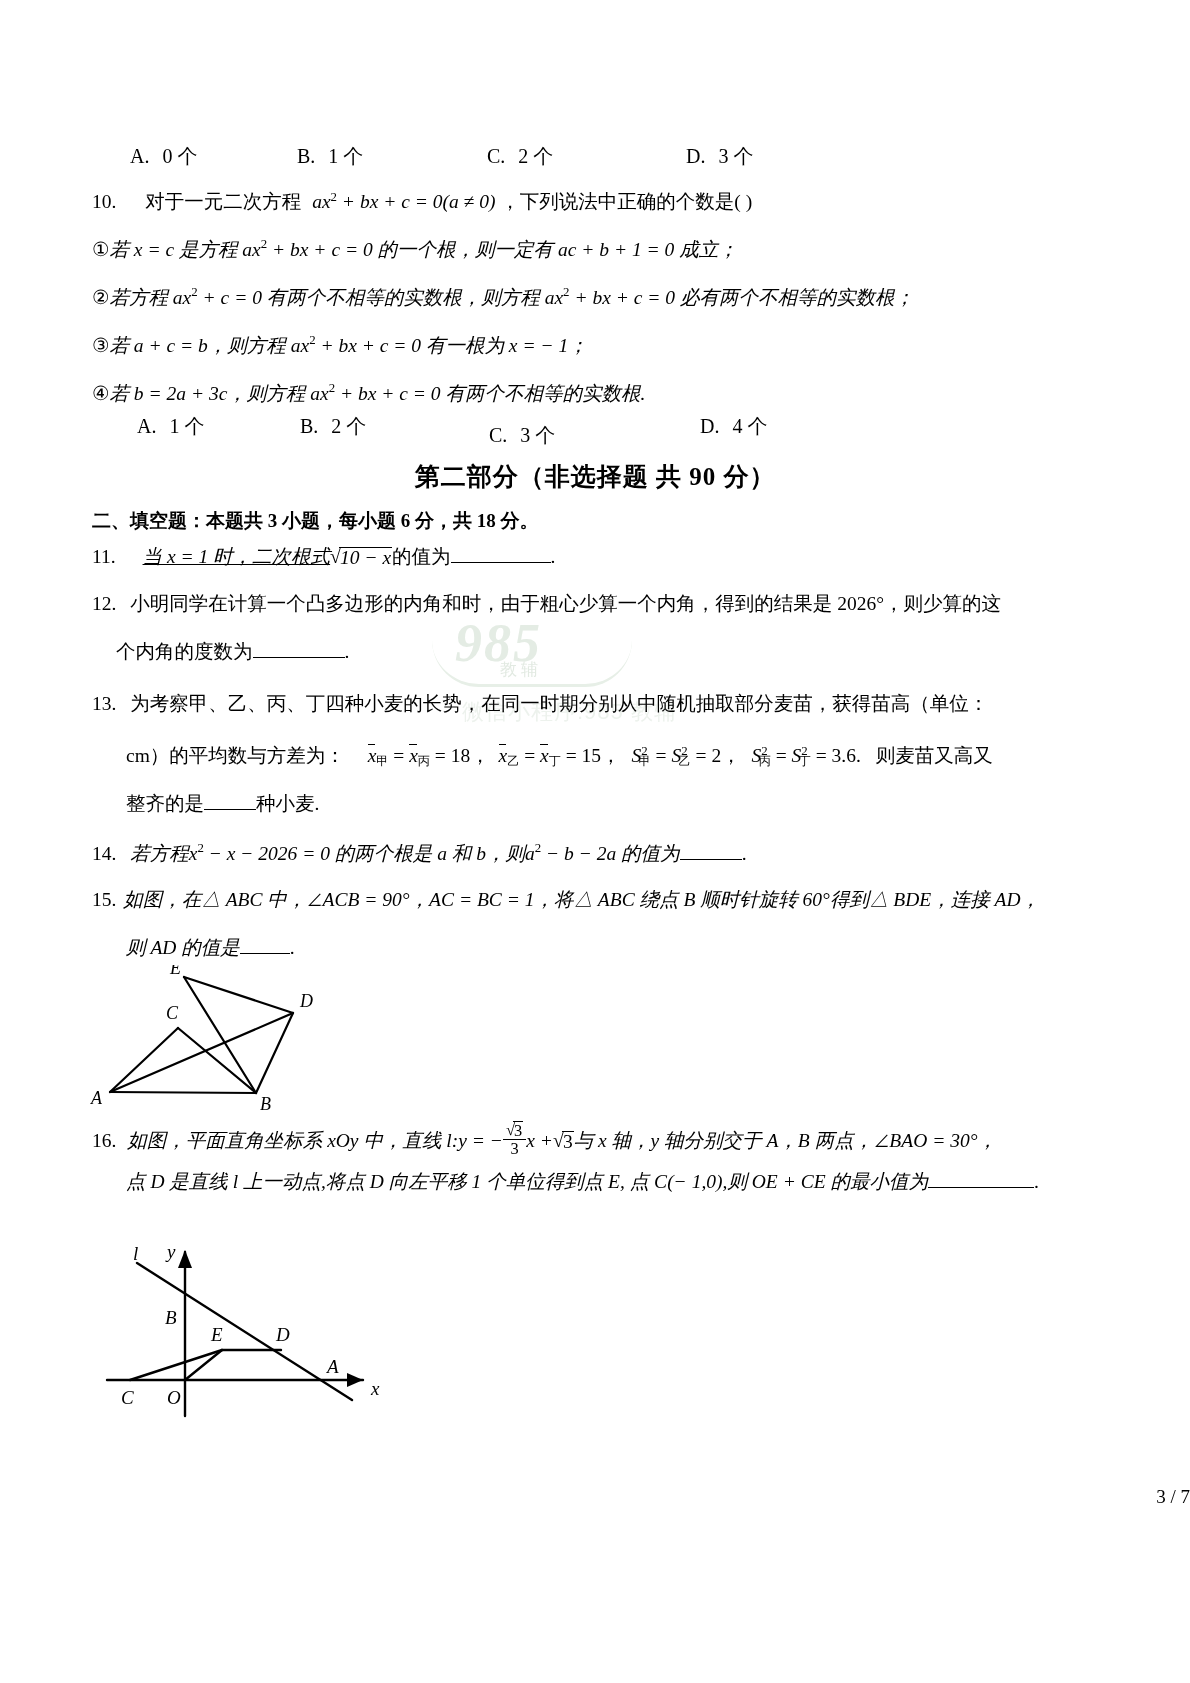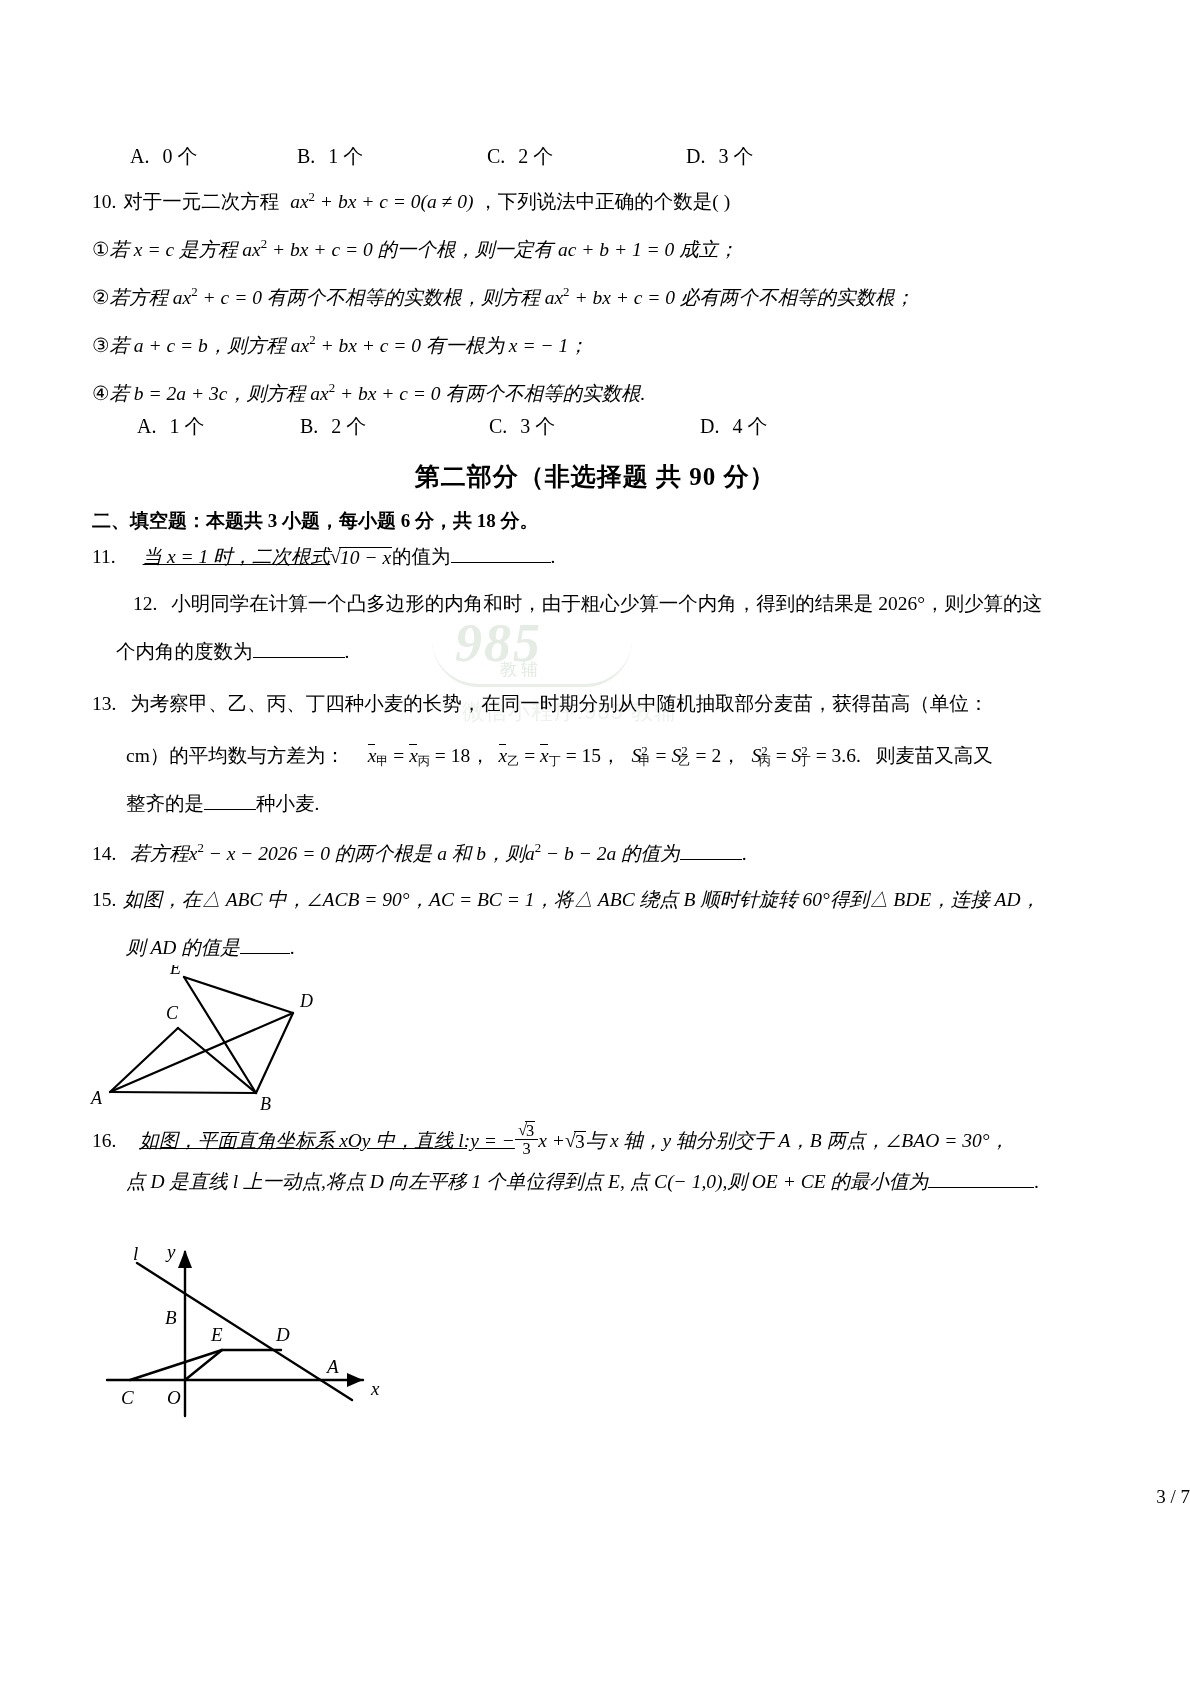--- a/index.html
+++ b/index.html
@@ -104,21 +104,21 @@
     <span>C.</span>
     <span style="margin-left:8px;">2 个</span>
   </div>
   <div class="opt" style="left:686px;top:143px;">
     <span>D.</span>
     <span style="margin-left:8px;">3 个</span>
   </div>
 
   <div class="line" style="left:92px;top:190px;">
     <span>10.</span>
-    <span style="margin-left:2px;">对于一元二次方程</span>
+    <span style="margin-left:24px;">对于一元二次方程</span>
     <span class="mi" style="margin-left:6px;"><span>ax</span><sup class="pn">2</sup><span class="mi"> + bx + c = 0(a ≠ 0)</span></span>
     <span>，下列说法中正确的个数是(    )</span>
   </div>
 
   <div class="line" style="left:92px;top:238px;">
     <span>①</span><span class="mi">若 x = c 是方程 ax</span><sup class="pn">2</sup><span class="mi"> + bx + c = 0 的一个根，则一定有 ac + b + 1 = 0 成立；</span>
   </div>
 
   <div class="line" style="left:92px;top:286px;">
     <span>②</span><span class="mi">若方程 ax</span><sup class="pn">2</sup><span class="mi"> + c = 0 有两个不相等的实数根，则方程 ax</span><sup class="pn">2</sup><span class="mi"> + bx + c = 0 必有两个不相等的实数根；</span>
@@ -133,38 +133,38 @@
   </div>
 
   <div class="opt" style="left:137px;top:413px;">
     <span>A.</span>
     <span style="margin-left:8px;">1 个</span>
   </div>
   <div class="opt" style="left:300px;top:413px;">
     <span>B.</span>
     <span style="margin-left:8px;">2 个</span>
   </div>
-  <div class="opt" style="left:489px;top:413px;font-family:Liberation Serif, serif;">
+  <div class="opt" style="left:489px;top:422px;font-family:Liberation Serif, serif;">
     <span>C.</span>
     <span style="margin-left:8px;">3 个</span>
   </div>
   <div class="opt" style="left:700px;top:413px;">
     <span>D.</span>
     <span style="margin-left:8px;">4 个</span>
   </div>
 
   <div class="part-title" style="top:460px;font-family:Liberation Serif, serif;">第二部分（非选择题 共 90 分）</div>
   <div class="sec-note" style="left:92px;top:508px;">二、填空题：本题共 3 小题，每小题 6 分，共 18 分。</div>
 
   <div class="line" style="left:92px;top:546px;">
     <span>11.</span>
     <span style="margin-left:22px;text-decoration:underline;" class="mi">当 x = 1 时，二次根式</span><span class="rad"><span class="sign">√</span><span class="bar mi">10 − x</span></span><span>的值为</span><span class="blank" style="width:100px;height:14px;"></span><span>.</span>
   </div>
 
-  <div class="line" style="left:92px;top:594px;margin-left:41px;">
+  <div class="line" style="left:92px;top:594px;">
     <span>12.</span>
     <span style="margin-left:9px;">小明同学在计算一个凸多边形的内角和时，由于粗心少算一个内角，得到的结果是 2026°，则少算的这</span>
   </div>
   <div class="line" style="left:116px;top:642px;">
     <span>个内角的度数为</span><span class="blank" style="width:92px;height:14px;"></span><span>.</span>
   </div>
 
   <div class="line" style="left:92px;top:694px;">
     <span>13.</span>
     <span style="margin-left:9px;">为考察甲、乙、丙、丁四种小麦的长势，在同一时期分别从中随机抽取部分麦苗，获得苗高（单位：</span>
@@ -235,21 +235,21 @@
       <text x="3" y="139" font-family="Liberation Serif, serif" font-size="18" font-style="italic">A</text>
       <text x="172" y="145" font-family="Liberation Serif, serif" font-size="18" font-style="italic">B</text>
       <text x="78" y="54" font-family="Liberation Serif, serif" font-size="18" font-style="italic">C</text>
       <text x="212" y="42" font-family="Liberation Serif, serif" font-size="18" font-style="italic">D</text>
       <text x="82" y="9" font-family="Liberation Serif, serif" font-size="18" font-style="italic">E</text>
     </svg>
   </div>
 
   <div class="line" style="left:92px;top:1120px;">
     <span>16.</span>
-    <span style="margin-left:18px;text-decoration:underline;" class="mi">如图，平面直角坐标系 xOy 中，直线 l:y = −</span><span class="frac"><span class="num"><span class="rad"><span class="sign">√</span><span class="bar">3</span></span></span><span class="den">3</span></span><span class="mi">x +</span><span class="rad"><span class="sign">√</span><span class="bar">3</span></span><span class="mi">与 x 轴，y 轴分别交于 A，B 两点，∠BAO = 30°，</span>
+    <span style="margin-left:6px;" class="mi">如图，平面直角坐标系 xOy 中，直线 l:y = −</span><span class="frac"><span class="num"><span class="rad"><span class="sign">√</span><span class="bar">3</span></span></span><span class="den">3</span></span><span class="mi">x +</span><span class="rad"><span class="sign">√</span><span class="bar">3</span></span><span class="mi">与 x 轴，y 轴分别交于 A，B 两点，∠BAO = 30°，</span>
   </div>
   <div class="line" style="left:126px;top:1172px;">
     <span class="mi">点 D 是直线 l 上一动点,将点 D 向左平移 1 个单位得到点 E, 点 C(− 1,0),则 OE + CE 的最小值为</span><span class="blank" style="width:106px;height:14px;"></span><span>.</span>
   </div>
 
   <div style="position:absolute;left:95px;top:1228px;width:310px;height:195px;">
     <svg width="310" height="195" viewBox="0 0 310 195">
       <g stroke="#000" stroke-width="2.4" fill="none" stroke-linecap="round">
 
         <line x1="12" y1="152" x2="268" y2="152"></line>

